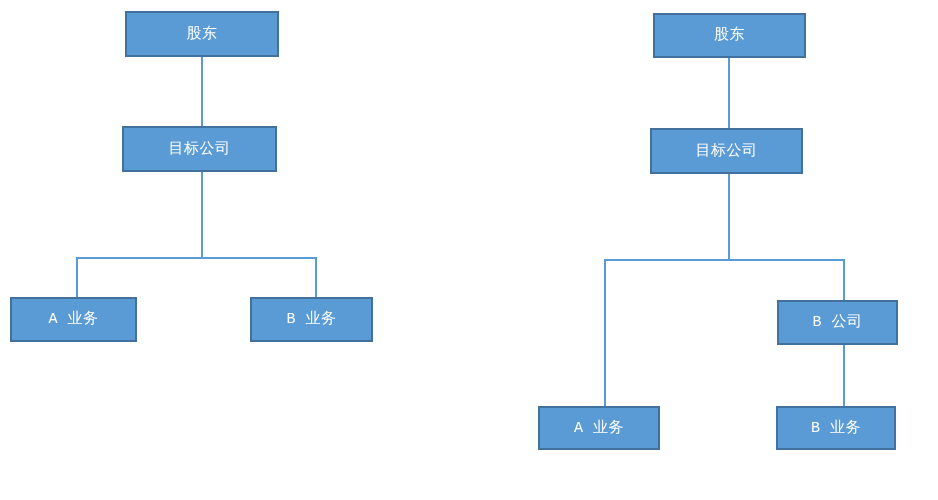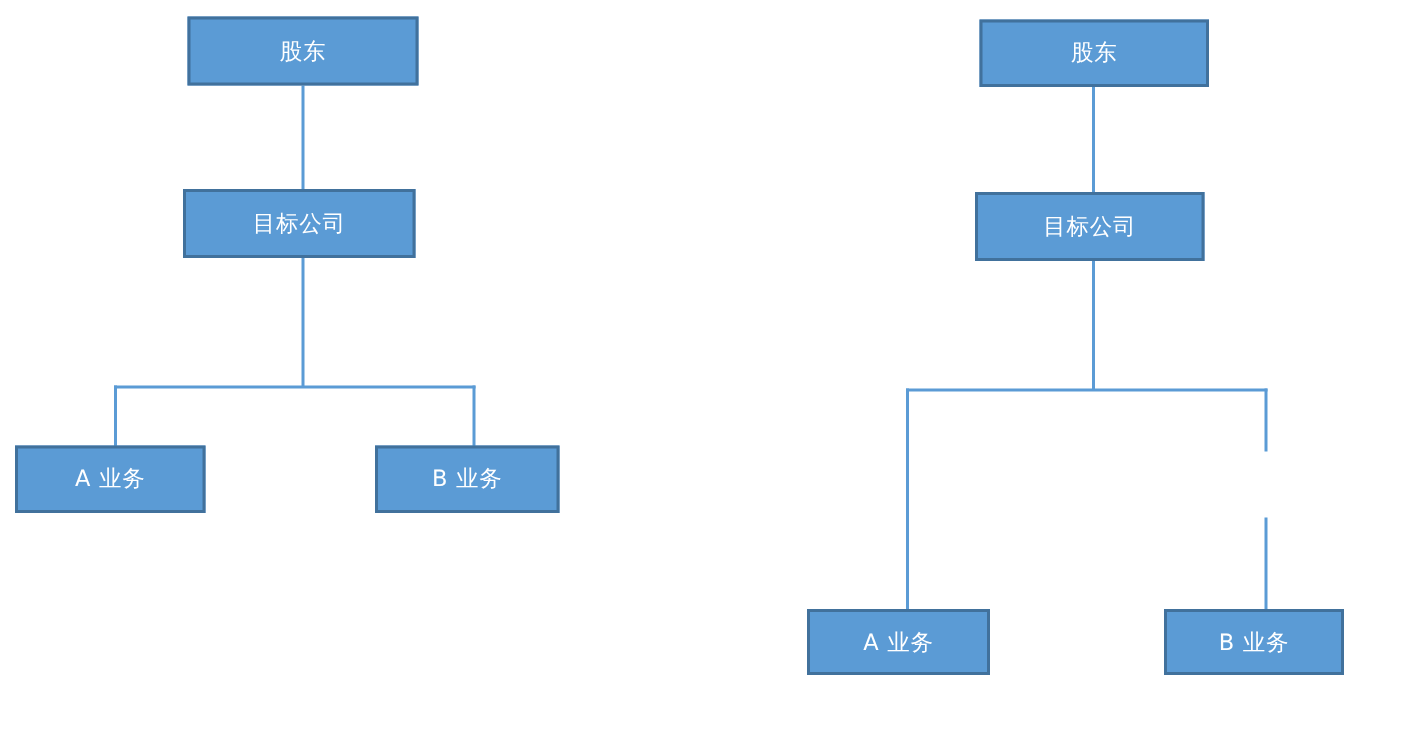--- a/index.html
+++ b/index.html
@@ -26,20 +26,21 @@
     display: flex;
     align-items: center;
     justify-content: center;
     font-size: 15px;
     font-weight: 400;
     letter-spacing: 0.5px;
     line-height: 1;
     text-align: center;
     white-space: nowrap;
     z-index: 2;
+    font-family: Liberation Mono, monospace;
   }
   .conn {
     position: absolute;
     background: #5B9BD5;
     z-index: 1;
   }
   .conn-v { width: 2px; }
   .conn-h { height: 2px; }
   .diagram-group { position: absolute; top: 0; left: 0; width: 100%; height: 100%; }
 </style>
@@ -80,19 +81,20 @@
     <div class="conn conn-v" style="left:604px; top:259px; height:148px;"></div>
 
     <div class="conn conn-v" style="left:843px; top:259px; height:42px;"></div>
 
     <div class="conn conn-v" style="left:843px; top:345px; height:62px;"></div>
 
     <div class="node" style="left:653px; top:13px; width:153px; height:45px;">股东</div>
 
     <div class="node" style="left:650px; top:128px; width:153px; height:46px;">目标公司</div>
 
+    <div class="node" style="left:777px; top:300px; width:121px; height:45px;">B 公司</div>
 
     <div class="node" style="left:538px; top:406px; width:122px; height:44px;">A 业务</div>
 
     <div class="node" style="left:776px; top:406px; width:120px; height:44px;">B 业务</div>
   </div>
 
 </div>
 
 </body></html>

